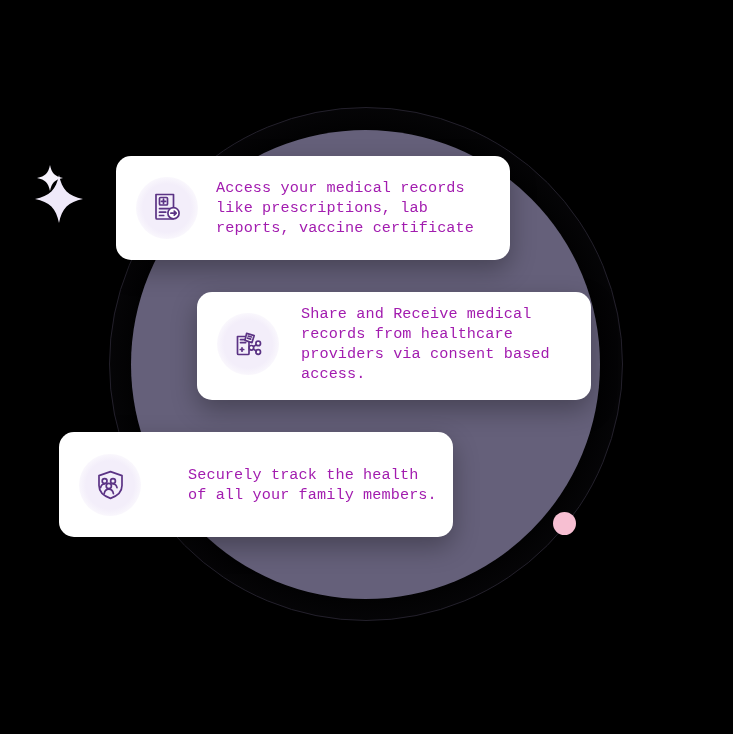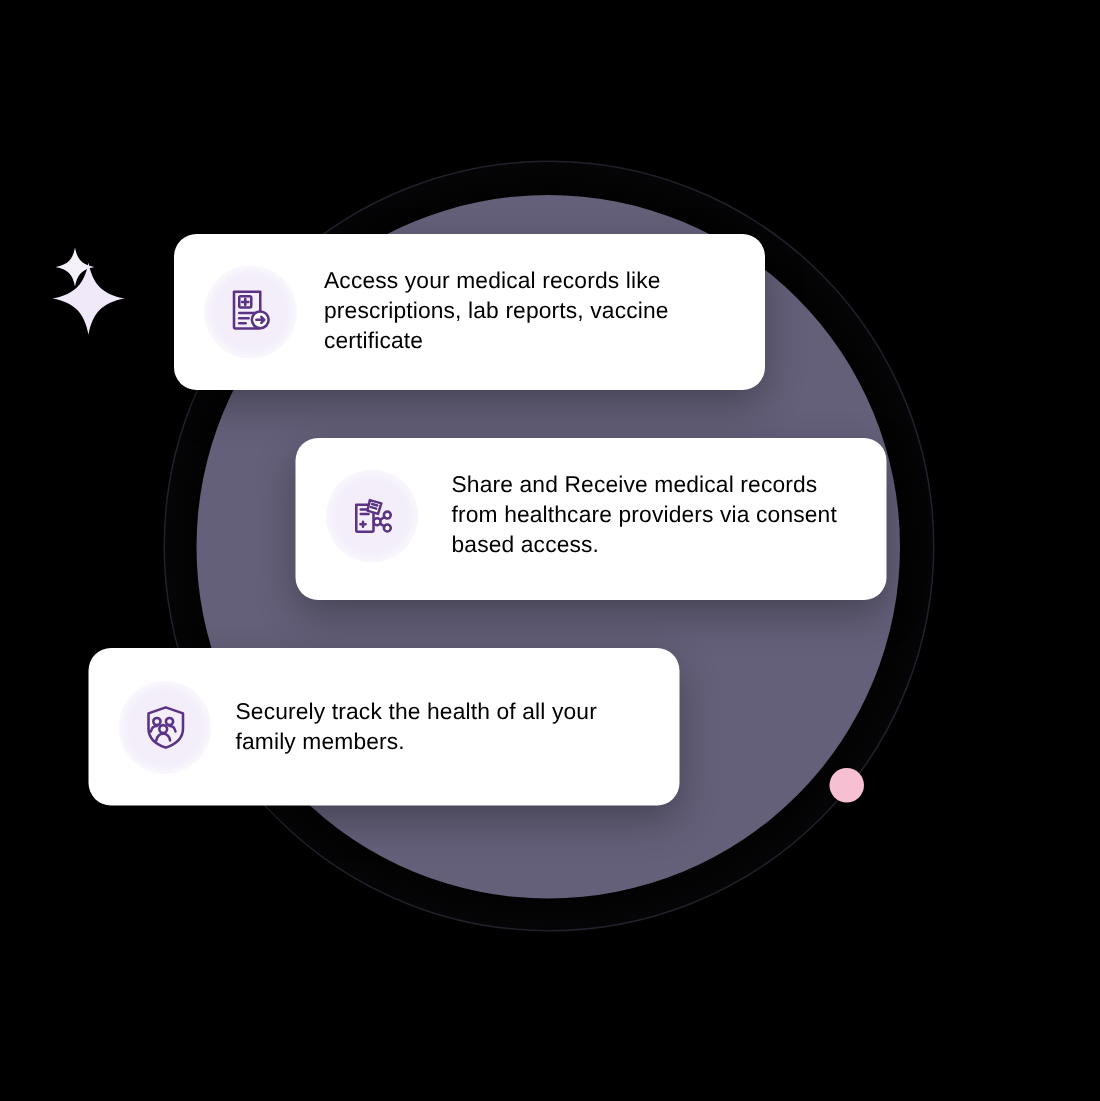--- a/index.html
+++ b/index.html
@@ -67,21 +67,21 @@
     background: #ffffff;
     border-radius: 15px;
     box-shadow: 0 10px 26px rgba(0,0,0,0.30);
     display: flex;
     align-items: center;
     box-sizing: border-box;
   }
 
   .card-1 { left: 116px; top: 156px; width: 394px; height: 104px; padding: 0 16px 0 20px; }
   .card-2 { left: 197px; top: 292px; width: 394px; height: 108px; padding: 0 16px 4px 20px; }
-  .card-3 { left: 59px;  top: 432px; width: 394px; height: 105px; padding: 0 16px 0 20px; }
+  .card-3 { left: 59px;  top: 432px; width: 394px; height: 105px; padding: 0 16px 0 20px; gap: 31px; }
 
   .icon-wrap {
     flex: 0 0 auto;
     width: 62px;
     height: 62px;
     border-radius: 50%;
     display: flex;
     align-items: center;
     justify-content: center;
     position: relative;
@@ -91,25 +91,25 @@
     position: absolute;
     left: 0; top: 0;
     width: 62px; height: 62px;
     border-radius: 50%;
     background: radial-gradient(circle at 50% 50%, rgba(243,238,250,1) 55%, rgba(248,245,252,0.35) 78%, rgba(255,255,255,0) 100%);
   }
   .icon-wrap svg { position: relative; z-index: 2; display: block; }
 
   .card-text {
     margin-left: 18px;
-    color: #000000;
+    color: #a21caf;
     font-size: 15.2px;
     line-height: 20px;
     letter-spacing: 0.1px;
-    font-family: Liberation Sans, sans-serif;
+    font-family: Liberation Mono, monospace;
   }
   .card-2 .card-text { margin-left: 22px; }
   .card-3 .card-text { margin-left: 16px; }
 </style>
 </head>
 <body>
 
 <div id="stage">
 
   <div class="outer-ring"></div>

